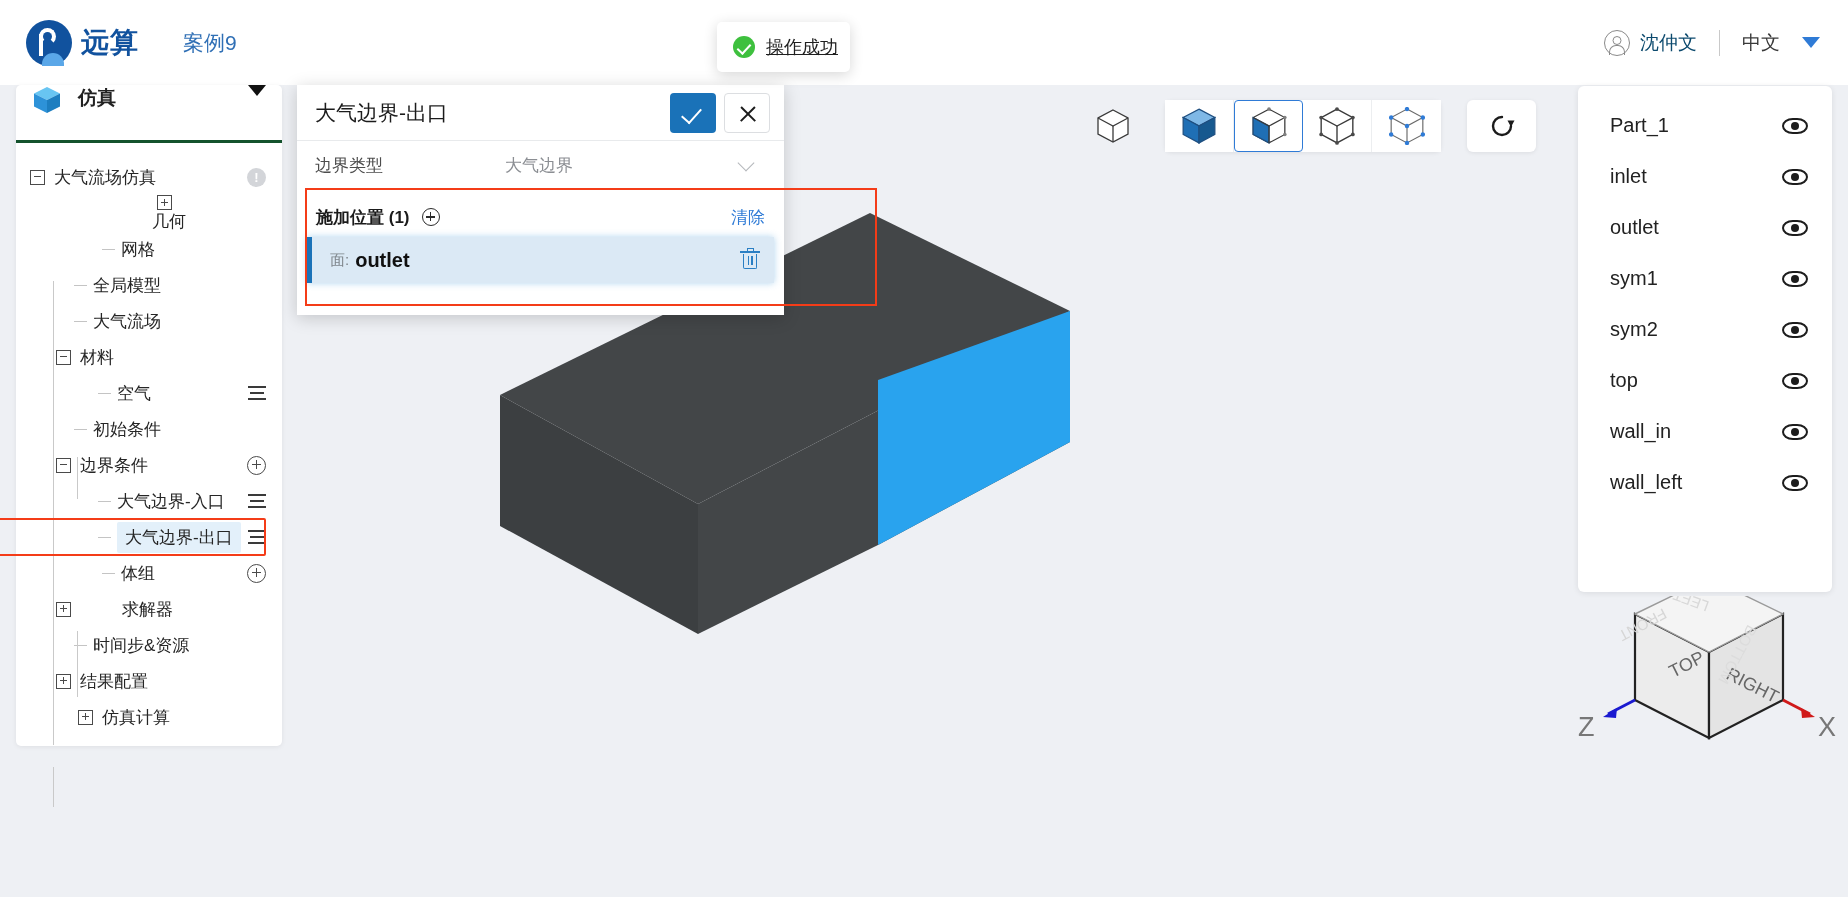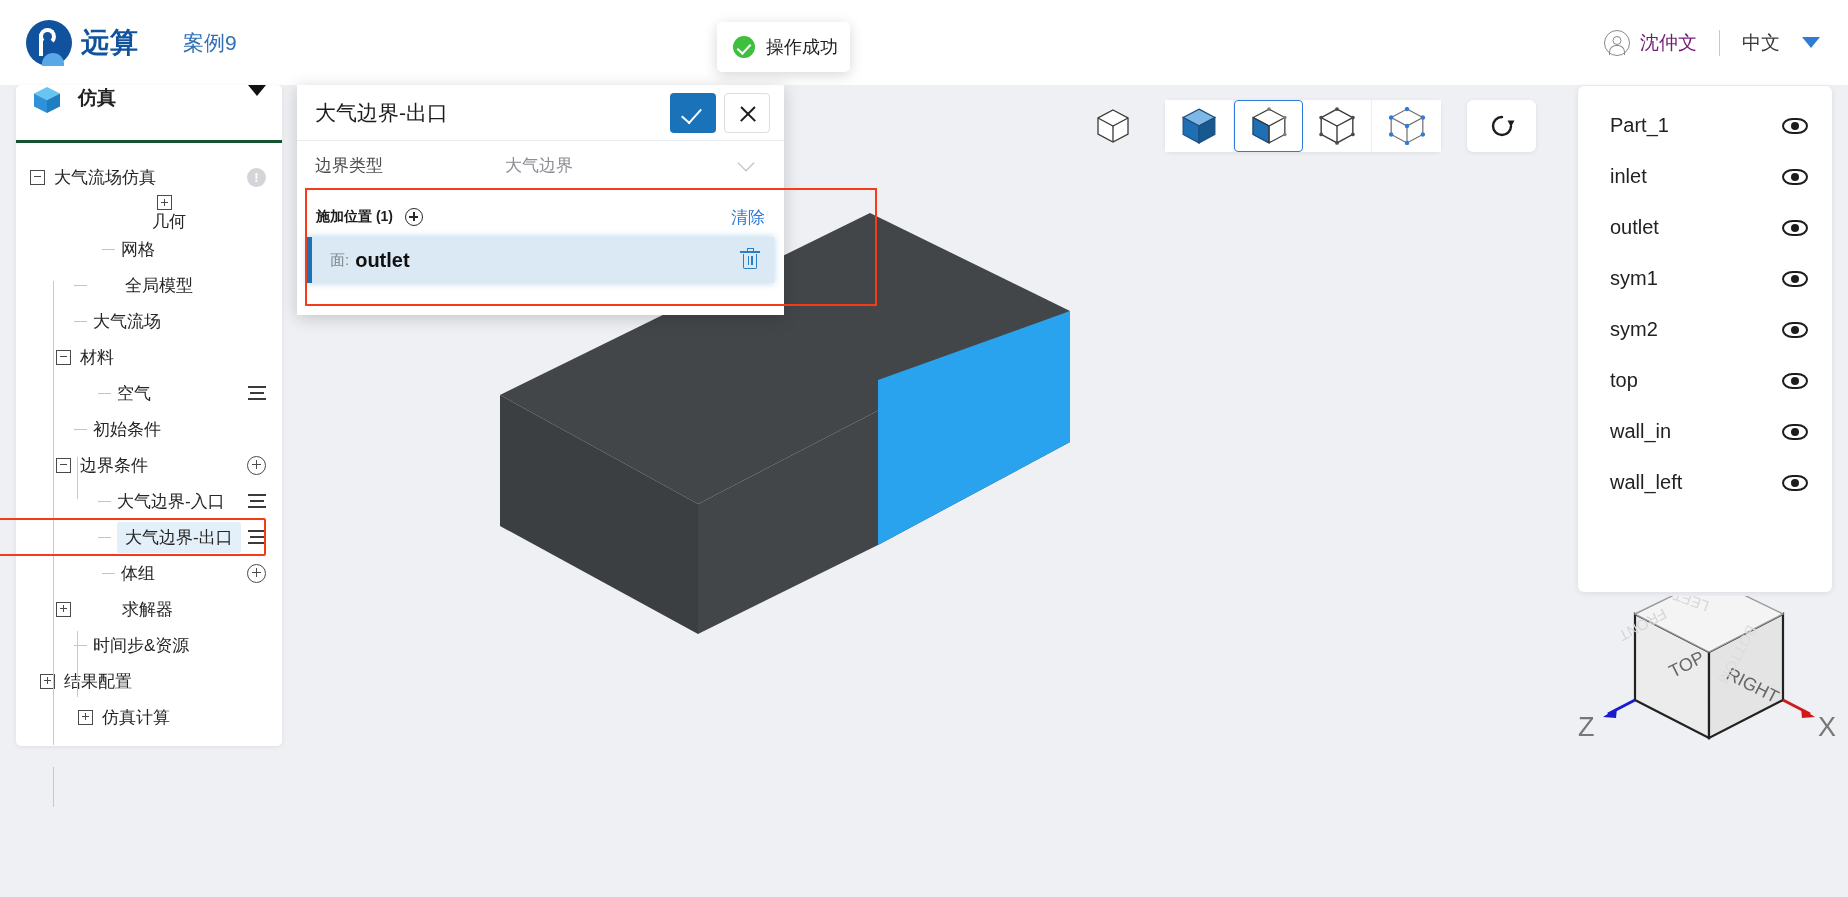--- a/index.html
+++ b/index.html
@@ -36,21 +36,21 @@
   }
   .logo-text {
     margin-left: 9px; font-size: 28px; font-weight: 700; color: #11529e;
     letter-spacing: 1px;
   }
   .case-title {
     margin-left: 44px; font-size: 21px; color: #2f6fb5; font-weight: 400;
   }
   .header-spacer { flex: 1; }
   .header-right { display: flex; align-items: center; margin-right: 28px; }
-  .user-chip { display: flex; align-items: center; color: #701a75; font-size: 19px; }
+  .user-chip { display: flex; align-items: center; color: #0c4a6e; font-size: 19px; }
   .user-ico {
     width: 26px; height: 26px; border-radius: 50%; border: 1.6px solid #8a8a8a;
     position: relative; margin-right: 10px; flex: none;
   }
   .user-ico::before {
     content: ""; position: absolute; left: 50%; top: 5px; transform: translateX(-50%);
     width: 7px; height: 7px; border-radius: 50%; border: 1.4px solid #8a8a8a;
   }
   .user-ico::after {
     content: ""; position: absolute; left: 50%; top: 14px; transform: translateX(-50%);
@@ -74,21 +74,21 @@
   }
   .toast-ico {
     width: 22px; height: 22px; border-radius: 50%; background: #3ec03e;
     position: relative; flex: none; margin-right: 11px;
   }
   .toast-ico::after {
     content: ""; position: absolute; left: 6.5px; top: 5px;
     width: 6px; height: 11px; border: solid #fff; border-width: 0 2.4px 2.4px 0;
     transform: rotate(43deg);
   }
-  .toast-text { font-size: 18px; color: #1f1f1f; }
+  .toast-text { font-size: 18px; color: #1f1f1f; text-decoration: underline; }
 
   
   .left-panel {
     position: absolute; left: 16px; top: 85px; width: 266px; height: 661px;
     background: #ffffff; border-radius: 5px;
     box-shadow: 0 1px 5px rgba(0,0,0,.07);
   }
   .lp-head {
     height: 58px; display: flex; align-items: flex-start; padding: 0 16px;
     border-bottom: 3px solid #14532d;
@@ -181,21 +181,21 @@
   .dlg-row .row-value { color: #8b8e93; flex: 1; }
   .dlg-row .row-caret {
     width: 12px; height: 12px; border: solid #b4b7bb; border-width: 0 1.8px 1.8px 0;
     transform: rotate(45deg); margin-right: 14px; margin-bottom: 5px;
   }
   .dlg-row .row-underline {
     position: absolute; left: 198px; right: 10px; bottom: 0; height: 1px; background: #e6e8ea;
   }
   .loc-block { margin: 8px 10px 0 10px; position: relative; }
   .loc-head { display: flex; align-items: center; height: 40px; padding: 0 9px; }
-  .loc-title { font-size: 14px; font-weight: 700; color: #1b1b1b; }
+  .loc-title { font-size: 17px; font-weight: 700; color: #1b1b1b; }
   .loc-plus {
     width: 18px; height: 18px; border-radius: 50%; border: 1.3px solid #2b2b2b;
     position: relative; margin-left: 12px;
   }
   .loc-plus::before { content:""; position:absolute; left:3.3px; top:7.3px; width:9px; height:1.3px; background:#2b2b2b; }
   .loc-plus::after  { content:""; position:absolute; left:7.3px; top:3.3px; width:1.3px; height:9px; background:#2b2b2b; }
   .loc-clear { margin-left: auto; color: #2f7bd6; font-size: 17px; cursor: pointer; }
   .loc-item {
     height: 46px; background: #dbe9f5; display: flex; align-items: center;
     border-left: 5px solid #1a72b8; padding: 0 14px 0 18px;
@@ -315,21 +315,21 @@
           </div>
         </div>
         <div class="node" style="padding-left: 40px; flex-direction: column;">
           <div class="tgl plus"></div>
           <span class="lbl-box"><span class="lbl">几何</span></span>
         </div>
         <div class="node" style="padding-left: 58px; margin-left: 28px;">
           <div class="stub"></div>
           <span class="lbl-box"><span class="lbl">网格</span></span>
         </div>
-        <div class="node" style="padding-left: 58px; gap: 32px;">
+        <div class="node" style="padding-left: 58px;">
           <div class="stub"></div>
           <span class="lbl-box"><span class="lbl">全局模型</span></span>
         </div>
         <div class="node" style="padding-left: 58px;">
           <div class="stub"></div>
           <span class="lbl-box"><span class="lbl">大气流场</span></span>
         </div>
         <div class="node" style="padding-left: 40px;">
           <div class="tgl"></div>
           <span class="lbl-box"><span class="lbl">材料</span></span>
@@ -386,21 +386,21 @@
           </div>
         </div>
         <div class="node" style="padding-left: 40px; gap: 42px;">
           <div class="tgl plus"></div>
           <span class="lbl-box"><span class="lbl">求解器</span></span>
         </div>
         <div class="node" style="padding-left: 58px;">
           <div class="stub"></div>
           <span class="lbl-box"><span class="lbl">时间步&amp;资源</span></span>
         </div>
-        <div class="node" style="padding-left: 24px;">
+        <div class="node" style="padding-left: 40px;">
           <div class="tgl plus"></div>
           <span class="lbl-box"><span class="lbl">结果配置</span></span>
         </div>
         <div class="node" style="padding-left: 62px;">
           <div class="tgl plus"></div>
           <span class="lbl-box"><span class="lbl">仿真计算</span></span>
         </div>
       </div>
   <div class="vline" style="left: 37px; top: 196px; height: 310px;"></div>
       <div class="vline" style="left: 37px; top: 318px; height: 158px;"></div>

